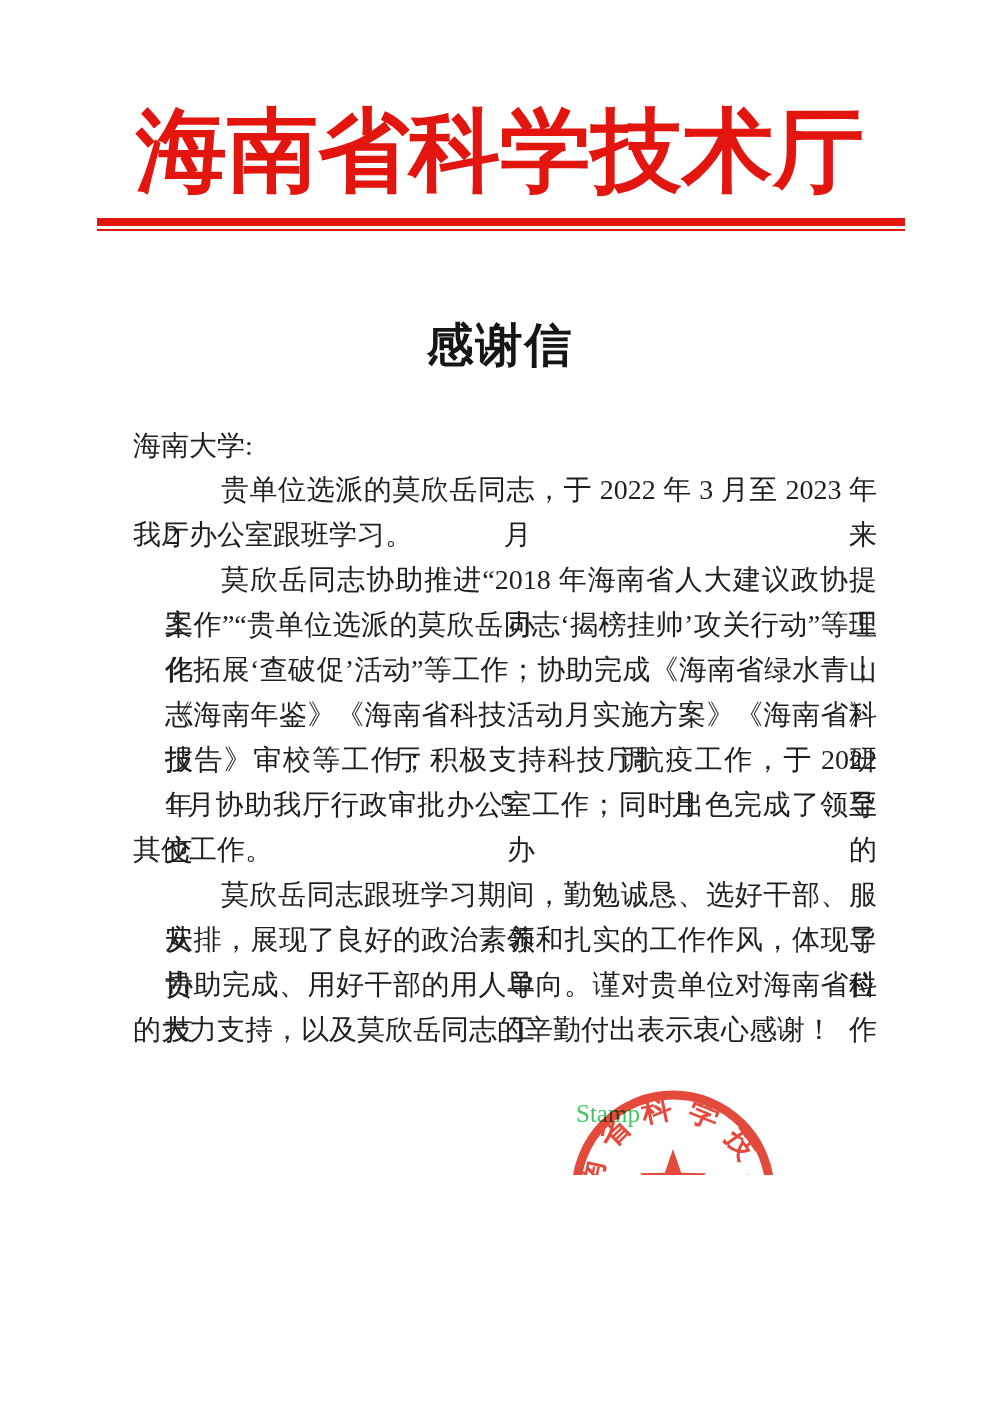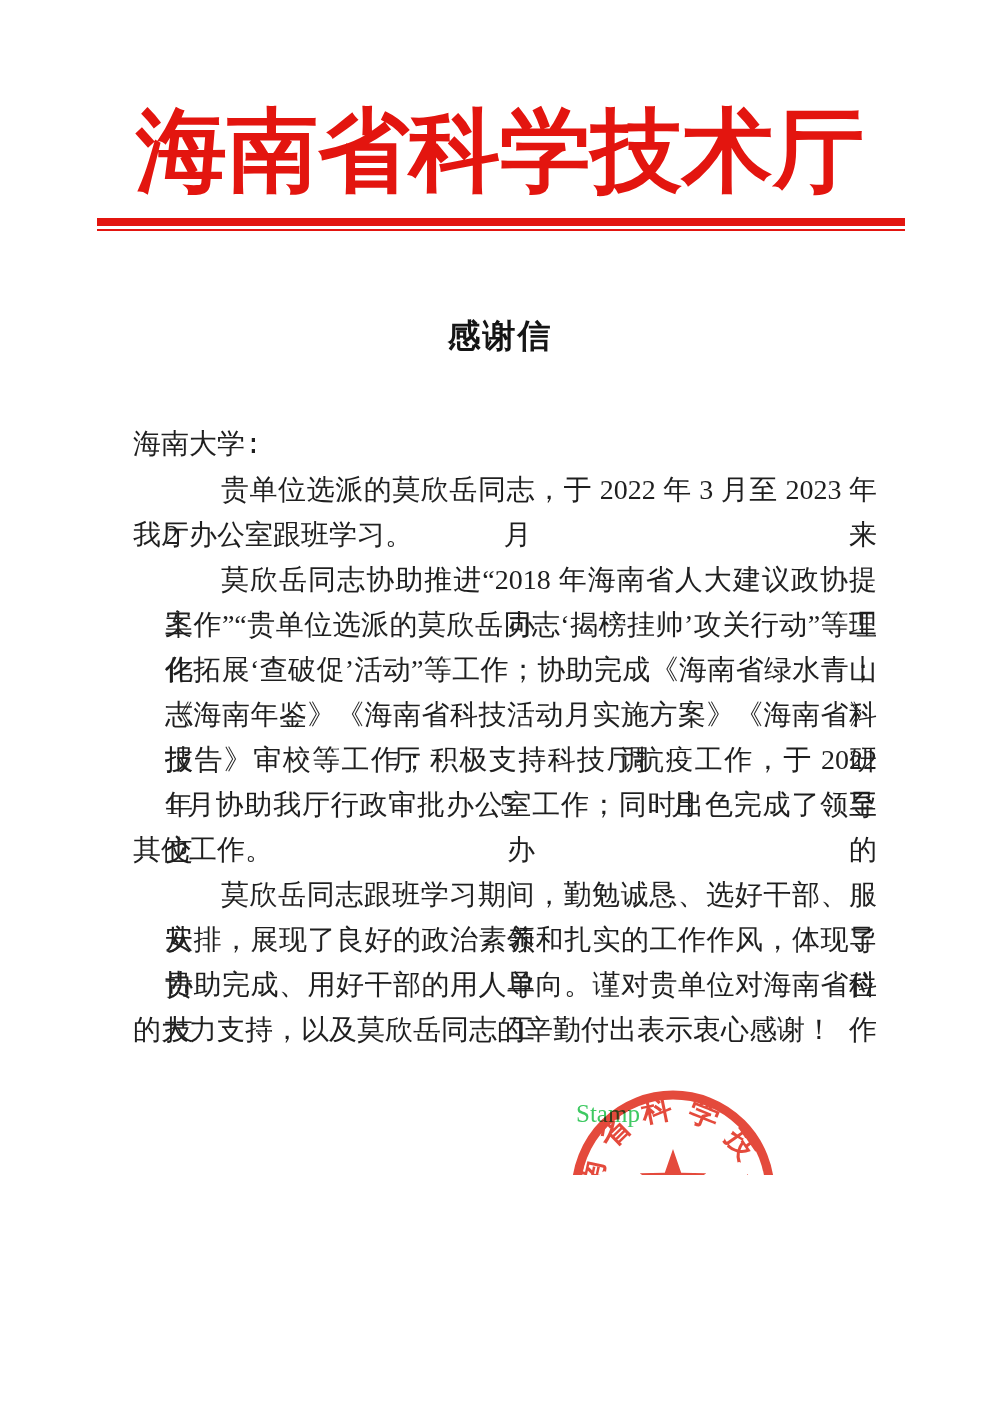--- a/index.html
+++ b/index.html
@@ -27,27 +27,27 @@
     white-space:nowrap;
   }
   .rule{position:absolute;background:var(--red);}
   .rule-top-thick{left:97px;width:808px;top:218px;height:8px;}
   .rule-top-thin{left:97px;width:808px;top:229px;height:2px;}
   .rule-bottom-thin{left:96px;width:810px;top:1307px;height:2px;}
   .rule-bottom-thick{left:96px;width:810px;top:1310px;height:6px;}
   .title{
     position:absolute;top:314px;left:0;right:0;margin:0;
     text-align:center;
-    font-size:33px;font-weight:700;
+    font-size:47px;font-weight:700;
     letter-spacing:2px;
     color:#151515;
   }
   .salutation{
     position:absolute;left:133px;top:423px;
-    font-size:28px;line-height:45px;font-family:Liberation Mono, monospace;
+    font-size:28px;line-height:45px;
   }
   .body{
     position:absolute;left:133px;top:467px;width:744px;
     font-size:28px;line-height:45px;
   }
   .body .line{height:45px;white-space:nowrap;}
   .body .line.fill{
     white-space:normal;
     text-align:justify;
     text-align-last:justify;

